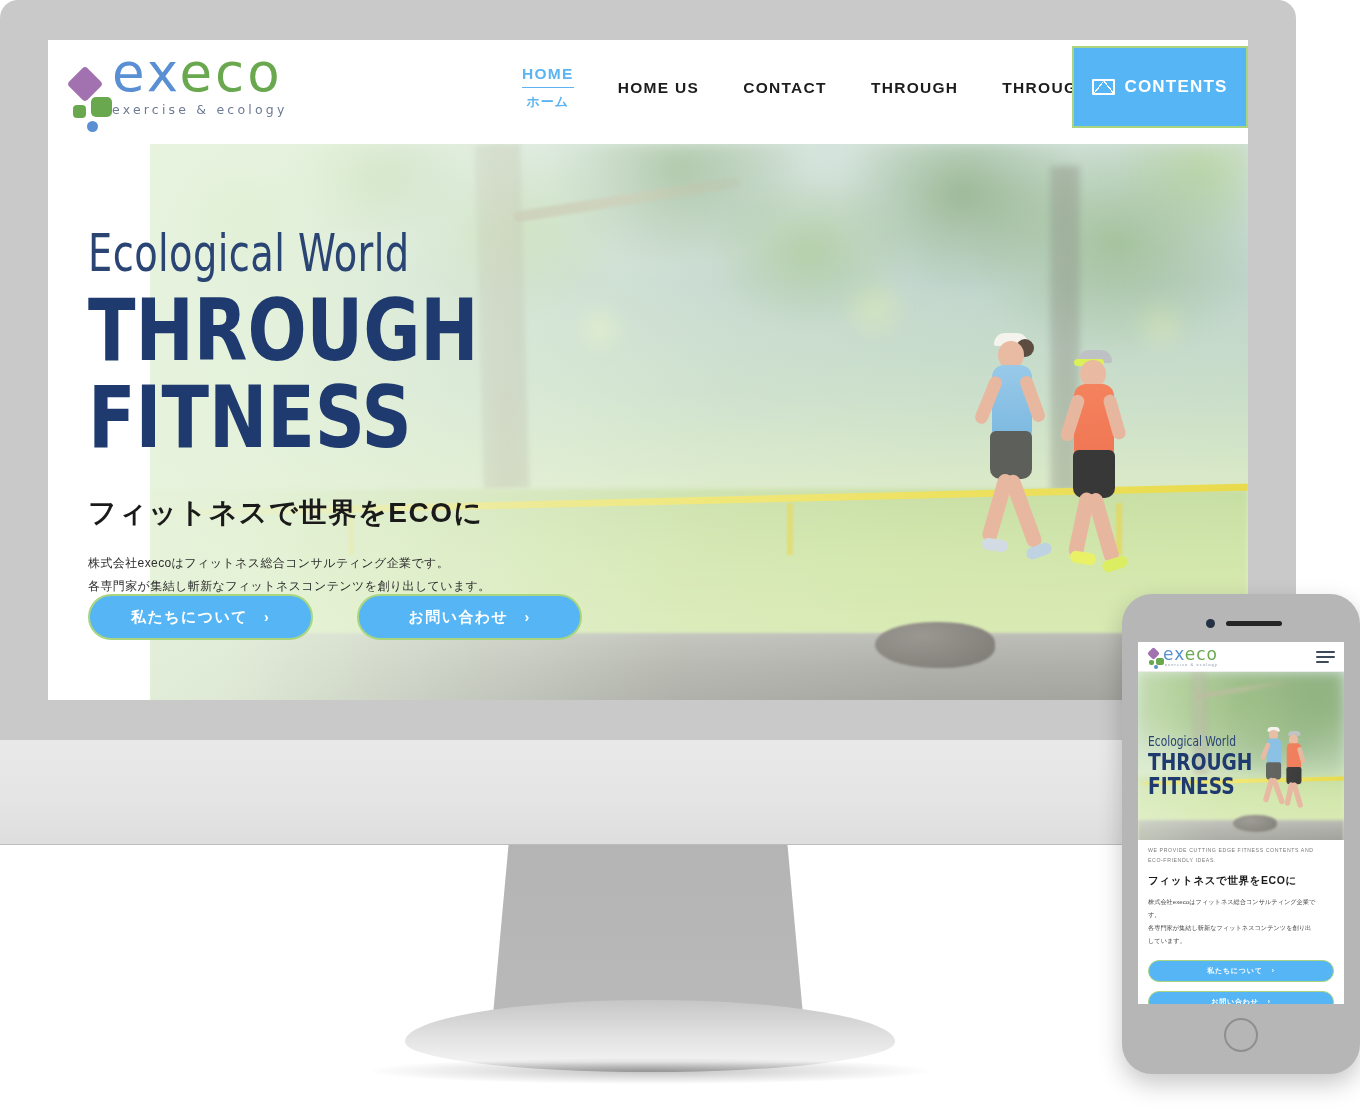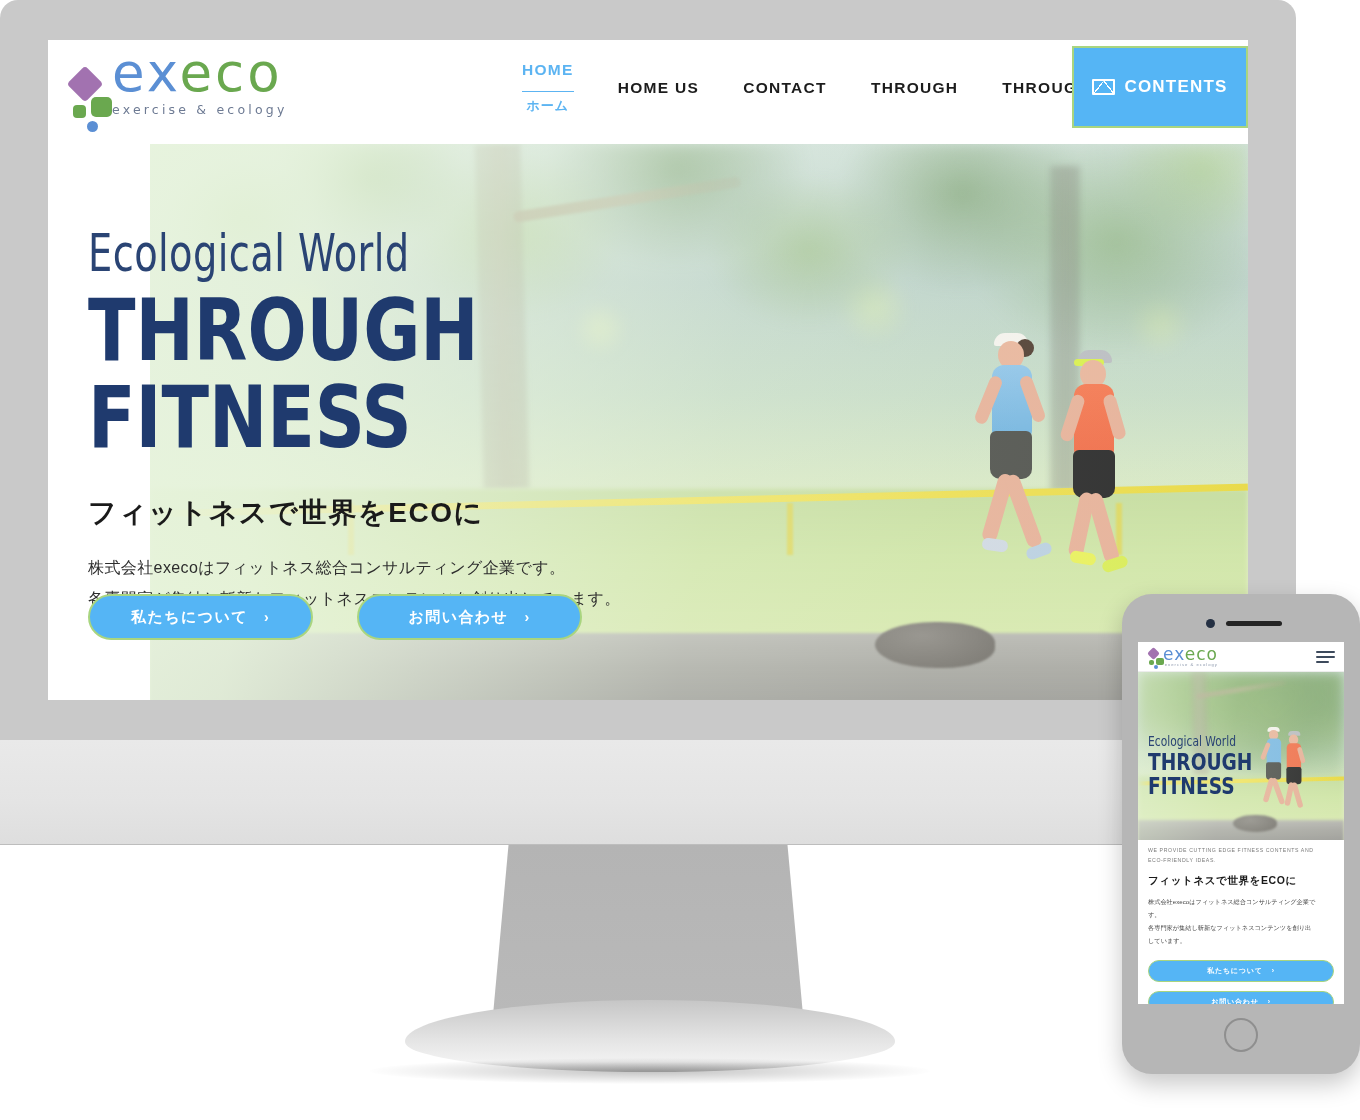--- a/index.html
+++ b/index.html
@@ -90,21 +90,21 @@
     position:absolute; left:452px; top:0; height:96px;
     display:flex; align-items:center; gap:0;
   }
   .nav-item{
     position:relative; padding:0 22px; text-align:center; cursor:pointer;
     font-size:15.5px; font-weight:bold; letter-spacing:1.3px; color:#1c1c1c;
   }
   .nav-item.active{ color:#5cb4f2; }
   .nav-en{ display:block; }
   .nav-item.active .nav-en{
-    padding-bottom:12px; border-bottom:1.5px solid #5cb4f2;
+    padding-bottom:4px; border-bottom:1.5px solid #5cb4f2;
   }
   .nav-ja{
     display:block; font-size:13px; font-weight:bold; letter-spacing:1px;
     margin-top:5px; color:#5cb4f2;
   }
 
   
   .contact-btn{
     position:absolute; right:0; top:6px; width:176px; height:82px;
     background:#55b5f5; border:2px solid #a9d57f;
@@ -230,21 +230,21 @@
   }
   .h-main{
     font-family:"DejaVu Sans Condensed","Liberation Sans Narrow","Liberation Sans", sans-serif;
     font-size:86px; font-weight:bold; color:#1f3a6e; letter-spacing:0px;
     transform:scaleX(.9); transform-origin:left center; line-height:1.02; margin-top:6px;
   }
   .h-sub{
     margin-top:32px; font-size:28px; font-weight:bold; color:#1a1a1a; letter-spacing:1.5px;
   }
   .h-desc{
-    margin-top:20px; font-size:16px; color:#2d2d2d; line-height:1.95; letter-spacing:.4px;
+    margin-top:20px; font-size:12px; color:#2d2d2d; line-height:1.95; letter-spacing:.4px;
   }
 
   .hero-buttons{ position:absolute; left:40px; top:458px; display:flex; gap:44px; }
   .pill{
     width:225px; height:46px; border-radius:26px;
     background:#55b5f5; border:2px solid #a9d57f;
     display:flex; align-items:center; justify-content:center; gap:16px;
     color:#fff; font-size:15px; font-weight:bold; letter-spacing:1.4px; cursor:pointer;
   }
   .chev{ font-size:14px; font-weight:bold; }

